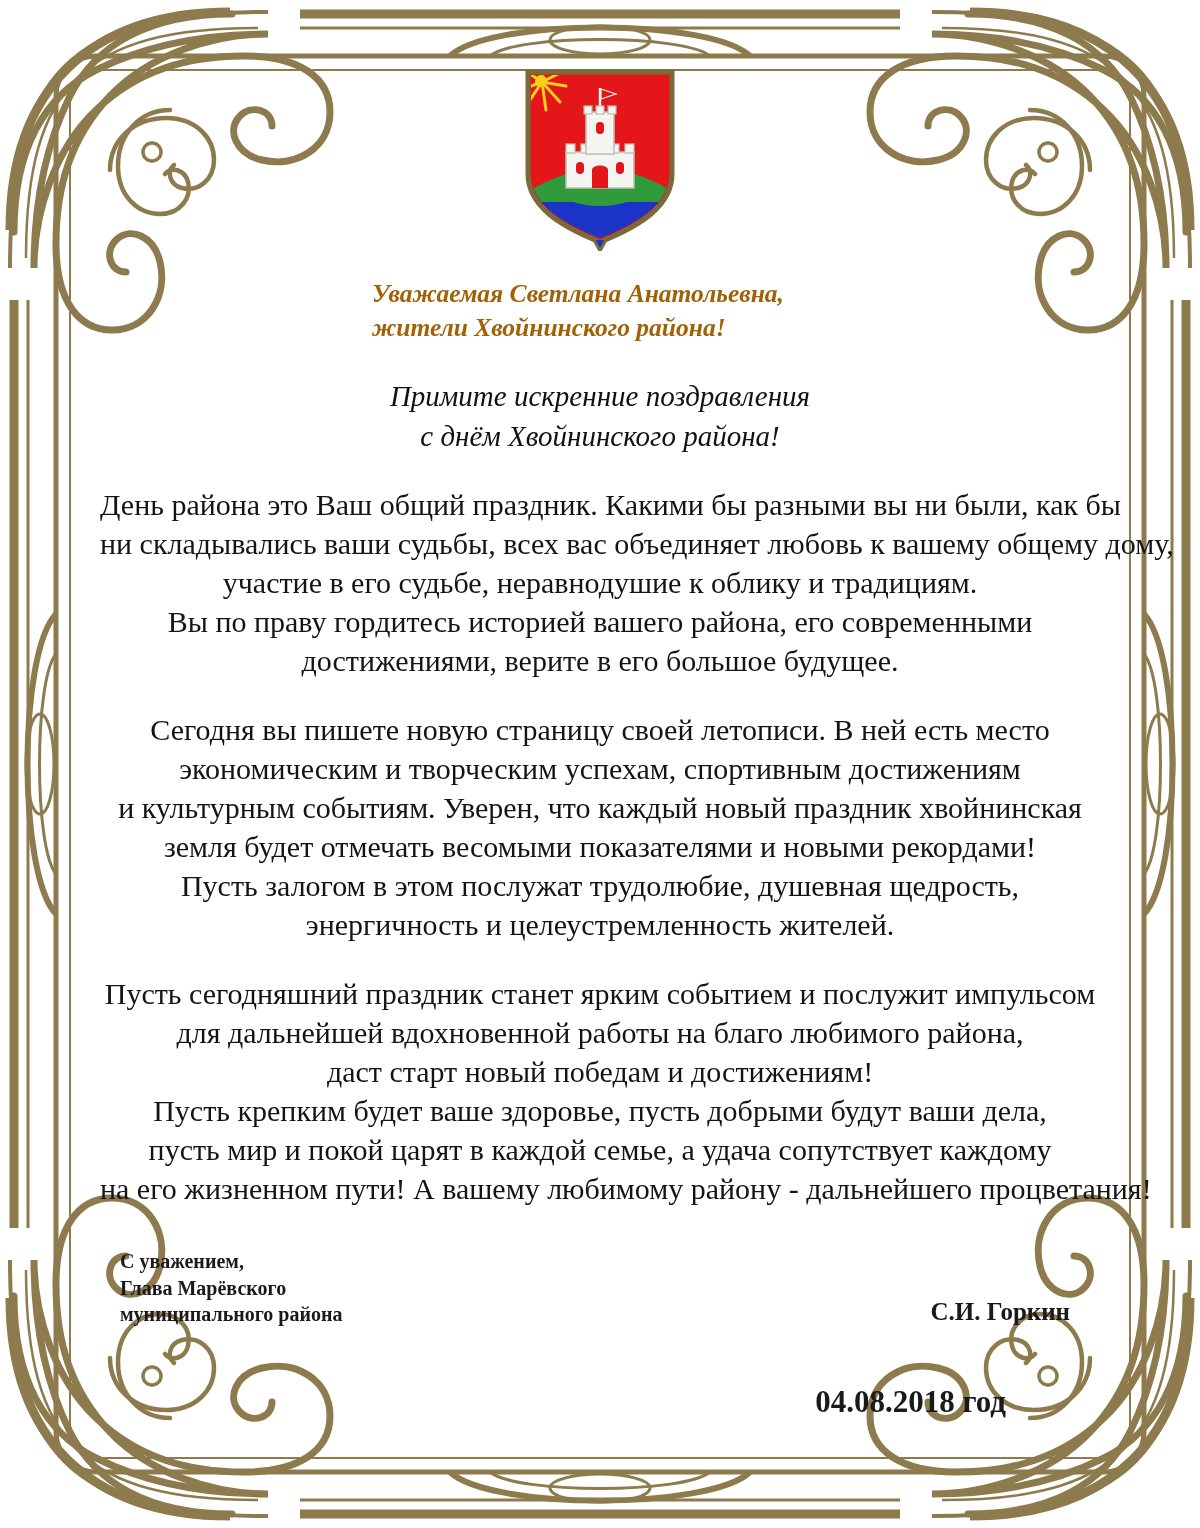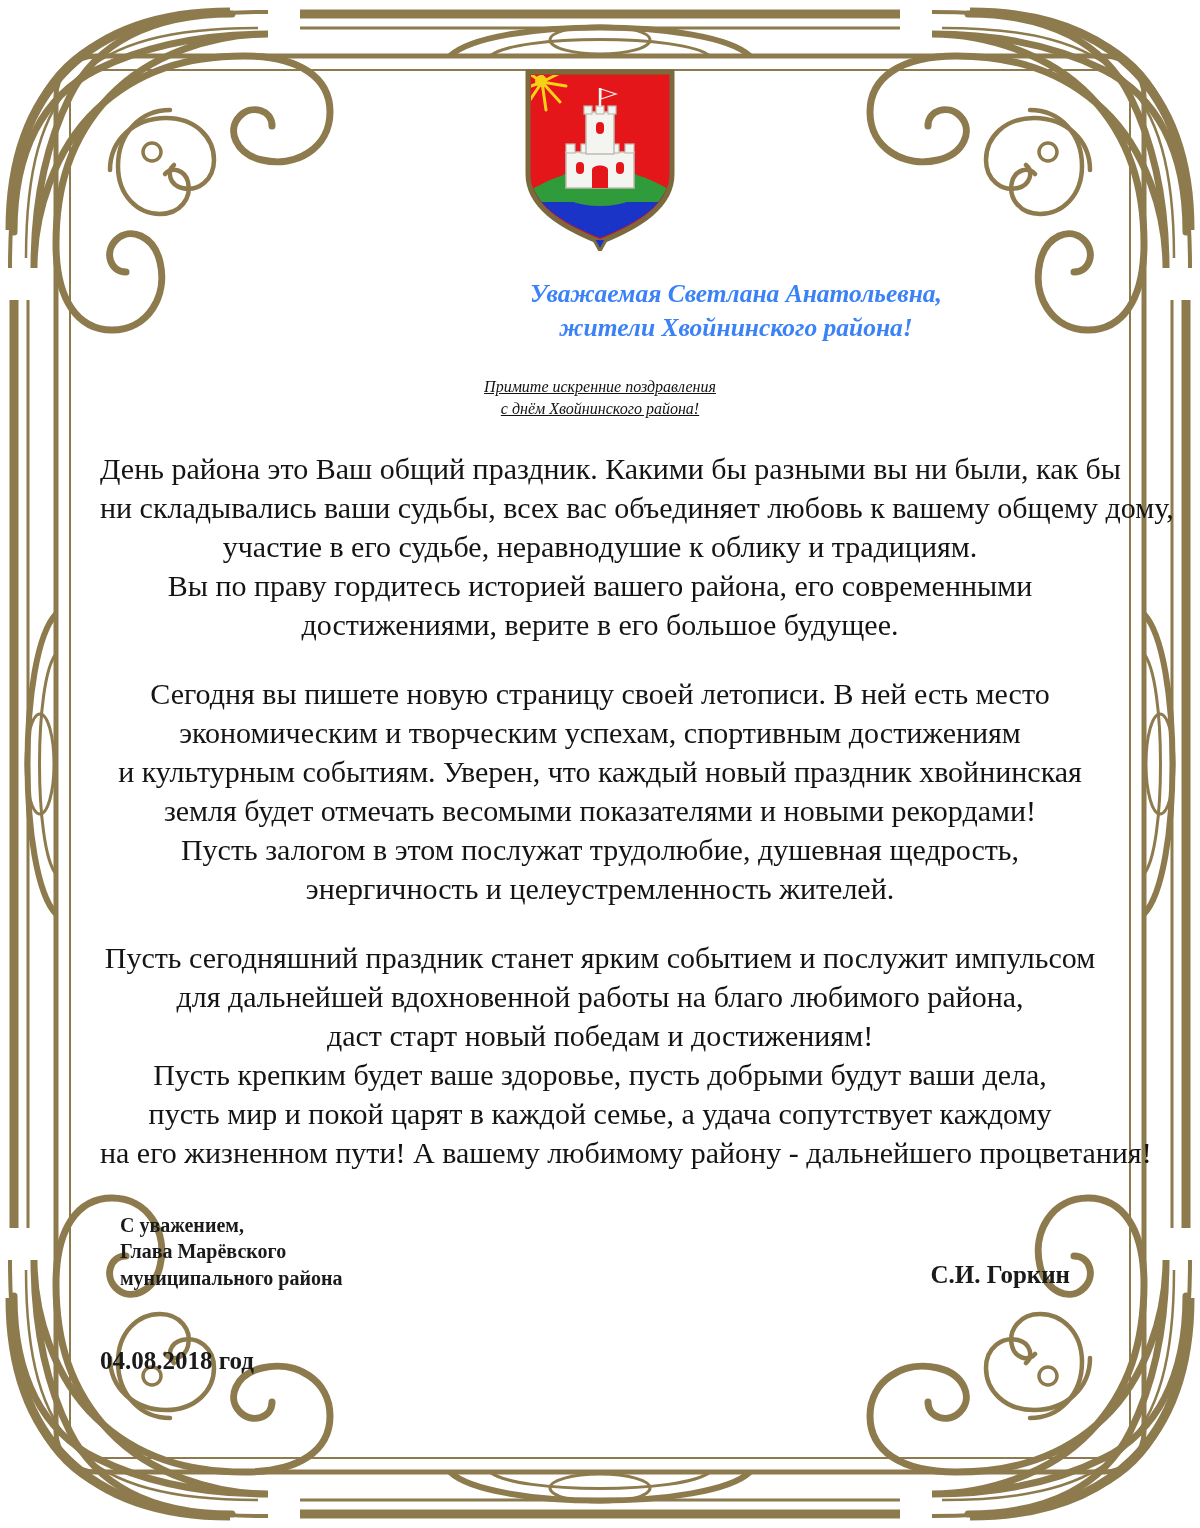--- a/index.html
+++ b/index.html
@@ -48,41 +48,40 @@
   .emblem {
     margin-top: 8px;
     width: 160px;
     height: 185px;
   }
 
   
   .salutation {
     margin-top: 26px;
     width: 100%;
-    text-align: center;
+    text-align: left;
     padding-left: 272px;
     box-sizing: border-box;
     font-style: italic;
     font-weight: bold;
     font-size: 25.5px;
     line-height: 1.35;
-    color: #3b82f6;
+    color: #a16207;
   }
   .salutation div { white-space: nowrap; }
 
   
   .subsalutation {
     margin-top: 30px;
     width: 100%;
     text-align: center;
     font-style: italic;
-    font-size: 16px;
+    font-size: 29px;
     line-height: 1.4;
     color: #111;
-    text-decoration: underline;
   }
 
   
   .body-block {
     margin-top: 28px;
     width: 1000px;
     text-align: center;
   }
   .para {
     font-size: 30px;
@@ -111,23 +110,23 @@
     font-weight: bold;
     font-size: 25px;
     padding-bottom: 2px;
     padding-right: 10px;
   }
 
   
   .date {
     margin-top: 56px;
     width: 100%;
-    text-align: left;
+    text-align: right;
     font-weight: bold;
-    font-size: 25px;
+    font-size: 31px;
     padding-right: 94px;
     box-sizing: border-box;
   }
 </style>
 </head>
 <body>
 
 <div class="certificate">
 
   <svg class="border-svg" viewBox="0 0 1200 1528" aria-hidden="true">

